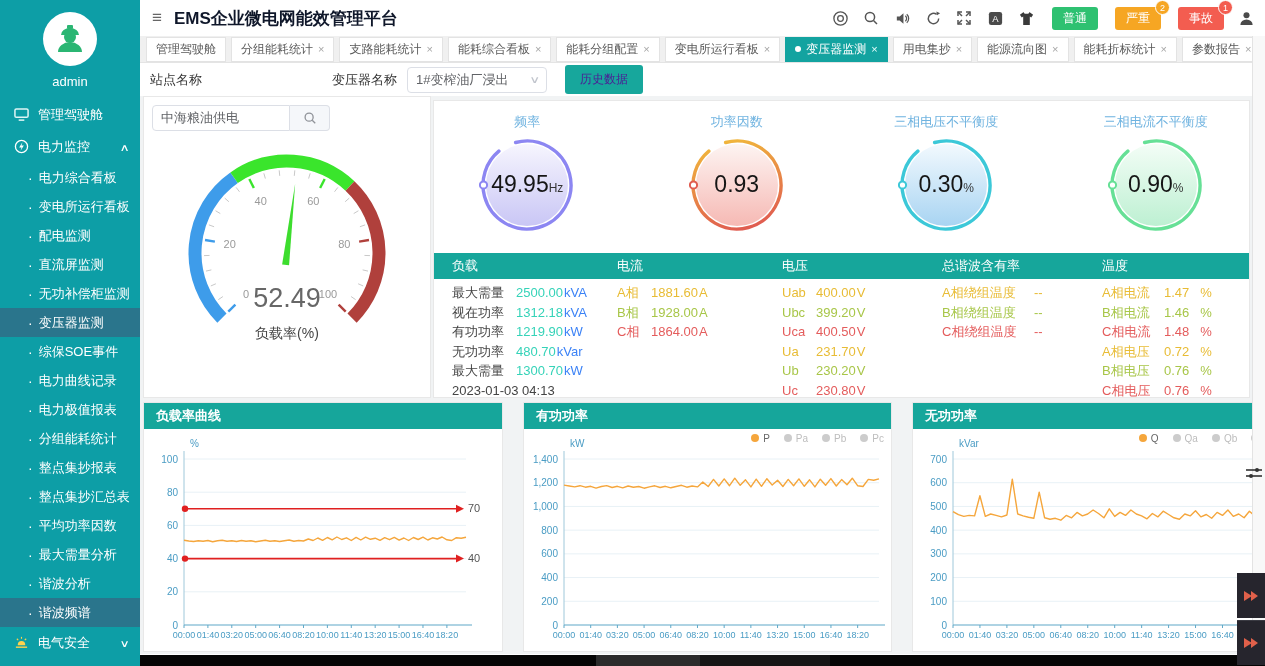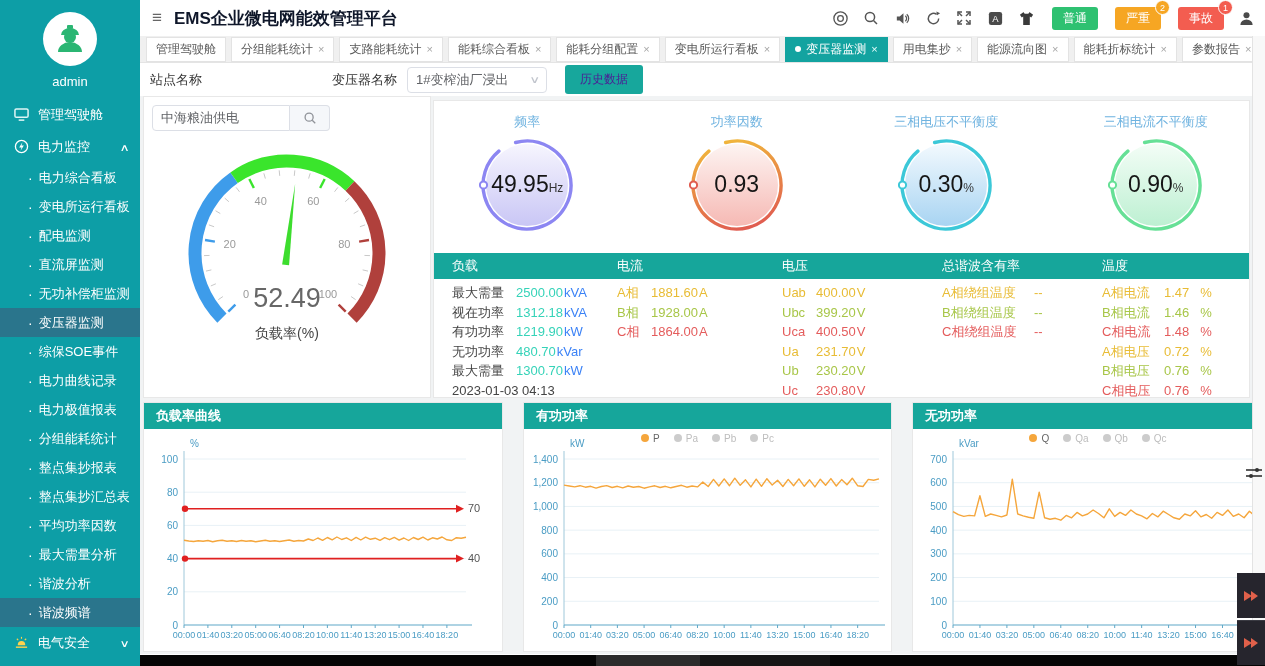--- a/index.html
+++ b/index.html
@@ -78,21 +78,21 @@
   .c-g,.c-g .tlab,.c-g .tunit{color:#a8c648;}
   .c-r,.c-r .tlab,.c-r .tunit{color:#e45c5c;}
   .gap10{display:inline-block;width:10px;}
 
   
   .charts{position:absolute;left:3px;right:2px;top:339px;height:250px;display:flex;gap:20px;}
   .chart-card{background:#fff;border:1px solid #e8e8e8;display:flex;flex-direction:column;}
   .cc1{width:360px;flex:none;} .cc2{width:369px;flex:none;} .cc3{flex:1;}
   .chart-title{height:26px;background:#16a69b;color:#fff;font-size:13px;font-weight:bold;line-height:26px;padding-left:12px;flex:none;}
   .chart-body{position:relative;flex:1;overflow:hidden;}
-  .legend{position:absolute;top:4px;left:0;right:0;text-align:center;font-size:10px;color:#bdbdbd;}
+  .legend{position:absolute;top:4px;left:0;right:0;text-align:right;font-size:10px;color:#bdbdbd;}
   .lg-item{margin:0 7px;cursor:pointer;}
   .lg-item i{display:inline-block;width:8px;height:8px;border-radius:50%;background:#cccccc;margin-right:4px;}
   .lg-item.on{color:#666;}
   .lg-item.on i{background:#f5a63c;}
 
   
   .right-rail{position:absolute;right:0;top:36px;width:13px;bottom:0;background:#f8f8f8;border-left:1px solid #e3e3e3;z-index:3;}
   .adjust-icon{position:absolute;right:3px;top:466px;z-index:6;cursor:pointer;}
   .fab{position:absolute;right:0;width:28px;height:45px;background:#26252d;display:flex;align-items:center;justify-content:center;z-index:7;cursor:pointer;}
   .fab1{top:573px;} .fab2{top:620px;border-top:1px solid #3a3a42;}

